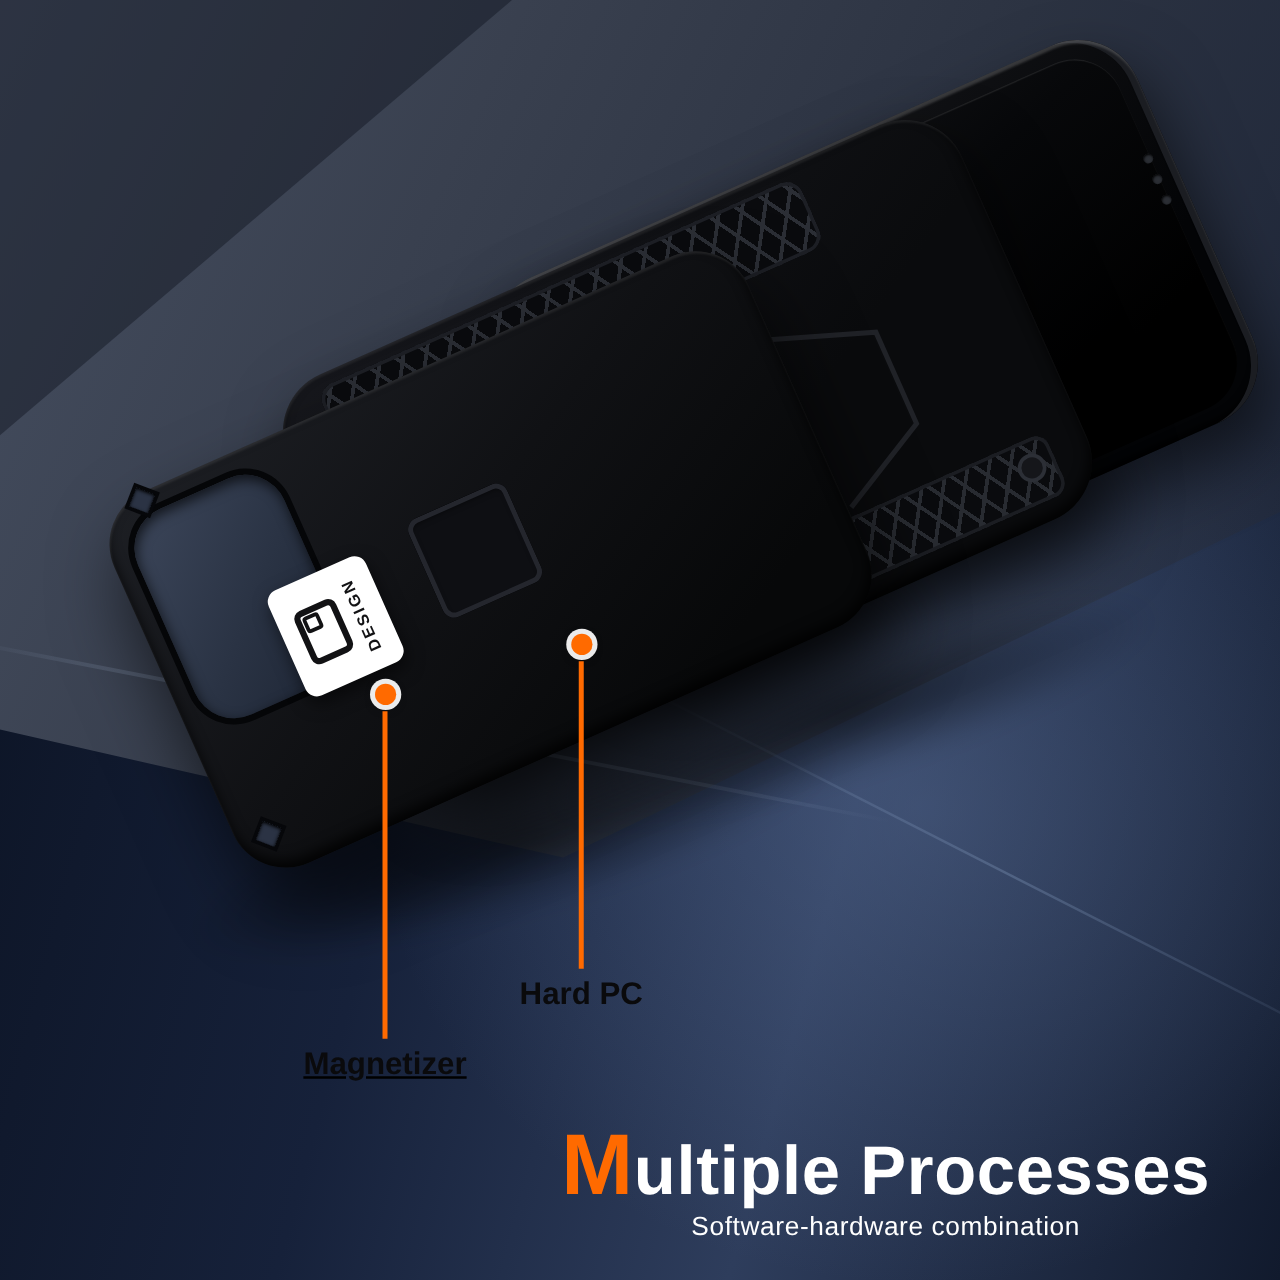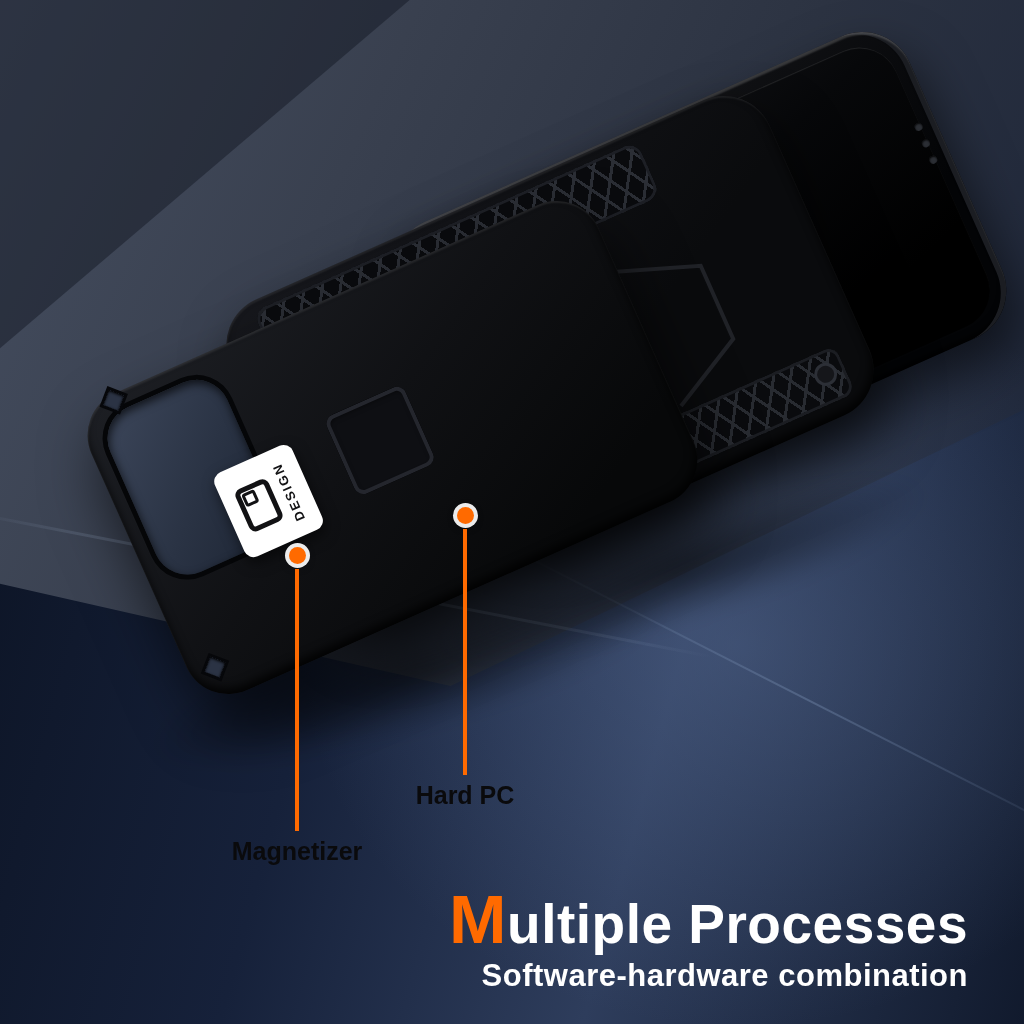--- a/index.html
+++ b/index.html
@@ -86,32 +86,32 @@
     border:3px solid #121214;border-radius:3px;}
   .design-text{writing-mode:vertical-rl;transform:rotate(180deg);
     font-size:13px;font-weight:bold;letter-spacing:2px;color:#121214;}
 
   
   .callout{position:absolute;width:200px;display:flex;flex-direction:column;align-items:center;z-index:10;}
   .dot{width:17px;height:17px;border-radius:50%;background:#ff6a00;
     box-shadow:0 0 0 4px rgba(255,255,255,.92), 0 2px 8px rgba(0,0,0,.5);}
   .line{width:4px;background:#ff6a00;margin-top:5px;}
   .callout-label{margin-top:6px;font-size:25px;font-weight:bold;color:#0a0a0c;white-space:nowrap;}
-  .callout-magnetizer{left:197px;top:547px;}
+  .callout-magnetizer{left:208px;top:547px;text-decoration:underline;}
   .callout-magnetizer .line{height:262px;}
   .callout-hardpc{left:365px;top:507px;text-align:right;}
   .callout-hardpc .line{height:246px;}
   .callout-tpu{left:772px;top:477px;}
   .callout-tpu .line{height:252px;}
 
   
-  .headline-block{position:absolute;right:56px;bottom:30px;text-align:right;z-index:10;}
+  .headline-block{position:absolute;right:56px;bottom:30px;text-align:center;z-index:10;}
   .headline{font-weight:bold;color:#ffffff;font-size:55px;line-height:1;letter-spacing:.5px;}
   .headline .accent{color:#ff6a00;font-size:69px;}
-  .subheadline{margin-top:4px;font-size:31px;font-weight:700;color:#ffffff;letter-spacing:.5px;}
+  .subheadline{margin-top:4px;font-size:21px;font-weight:400;color:#ffffff;letter-spacing:.5px;}
 </style>
 </head>
 <body>
 
 <div class="stage">
 
   <div class="wall-shade"></div>
   <div class="floor"></div>
   <div class="floor-glow"></div>
   <div class="floor-edge"></div>

